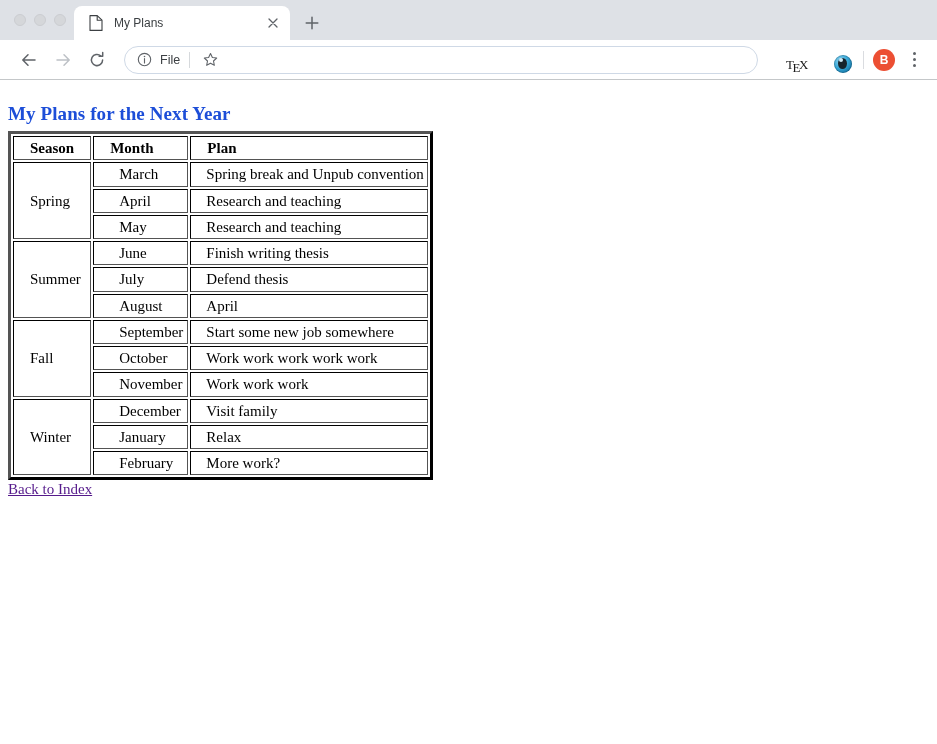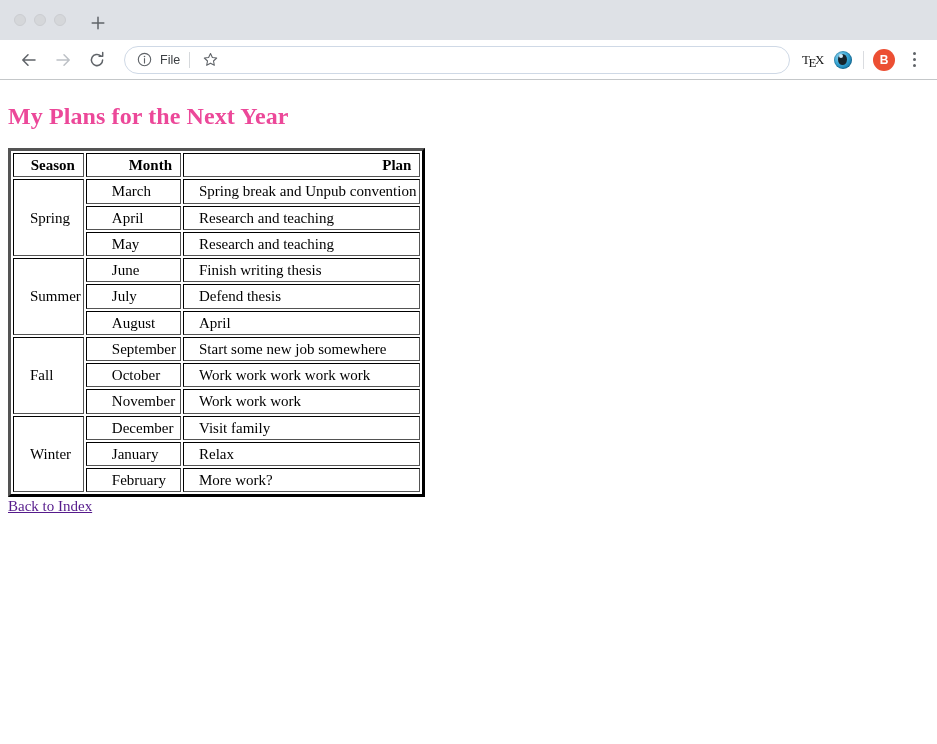--- a/index.html
+++ b/index.html
@@ -173,23 +173,23 @@
     display:flex; align-items:center; justify-content:center;
     color: #5f6368;
     margin-right: 2px;
   }
 
   .ext-icon {
     width: 26px;
     height: 26px;
     flex: 0 0 26px;
     display: flex;
-    align-items: center;
-    justify-content: center;
-    margin-left: 4px;
+    align-items: flex-end;
+    justify-content: center;
+    margin-left: 20px;
   }
   .tex-glyph {
     font-family: "Liberation Serif", serif;
     font-size: 13px;
     color: #1a1a1a;
     letter-spacing: -0.5px;
     white-space: nowrap;
   }
   .tex-glyph .e {
     display: inline-block;
@@ -269,24 +269,24 @@
     overflow: hidden;
     position: relative;
   }
   .page {
     padding: 8px;
     font-family: "Liberation Serif", serif;
     color: #000000;
   }
   h1.page-heading {
     font-family: "Liberation Serif", serif;
-    font-size: 24px;
+    font-size: 19px;
     font-weight: bold;
-    margin: 15px 0 18px 0;
-    color: #ec4899;
+    margin: 15px 0 6px 0;
+    color: #1d4ed8;
     letter-spacing: 0.1px;
   }
 
   table.plans {
     border-collapse: separate;
     border-spacing: 2px;
     border: 3px outset #000000;
     border-color: #000000;
     background: #ffffff;
     font-family: "Liberation Serif", serif;
@@ -298,22 +298,22 @@
     border: 1px inset #000000;
     border-color: #000000;
     padding: 1px 2px;
     vertical-align: middle;
     line-height: 1.35;
     color: #000000;
     white-space: nowrap;
   }
   table.plans th {
     font-weight: bold;
-    text-align: right;
-    padding: 1px 8px;
+    text-align: left;
+    padding: 1px 16px;
   }
   table.plans td {
     text-align: left;
     padding-left: 25px;
   }
   table.plans td.season {
     text-align: left;
     padding-left: 16px;
     padding-right: 2px;
   }
@@ -339,20 +339,34 @@
 <div class="browser">
 
   <div class="tabstrip">
 
     <div class="traffic-lights">
       <span class="light"></span>
       <span class="light"></span>
       <span class="light"></span>
     </div>
 
+    <div class="tab">
+      <span class="tab-favicon">
+        <svg width="14" height="16" viewBox="0 0 14 16" aria-hidden="true">
+          <path d="M1 0.6 h7.2 L13 5.2 V15.4 H1 Z" fill="#ffffff" stroke="#3c4043" stroke-width="1.1" stroke-linejoin="round"></path>
+          <path d="M8.2 0.8 V5.2 H12.8" fill="none" stroke="#3c4043" stroke-width="1.1" stroke-linejoin="round"></path>
+        </svg>
+      </span>
+      <span class="tab-title">My Plans</span>
+      <span class="tab-close">
+        <svg width="10" height="10" viewBox="0 0 10 10" aria-hidden="true">
+          <path d="M1 1 L9 9 M9 1 L1 9" stroke="#5f6368" stroke-width="1.3" stroke-linecap="round"></path>
+        </svg>
+      </span>
+    </div>
 
     <div class="newtab">
       <svg width="14" height="14" viewBox="0 0 14 14" aria-hidden="true">
         <path d="M7 1.2 V12.8 M1.2 7 H12.8" stroke="#5f6368" stroke-width="1.5" stroke-linecap="round"></path>
       </svg>
     </div>
   </div>
 
   <div class="toolbar">
 

